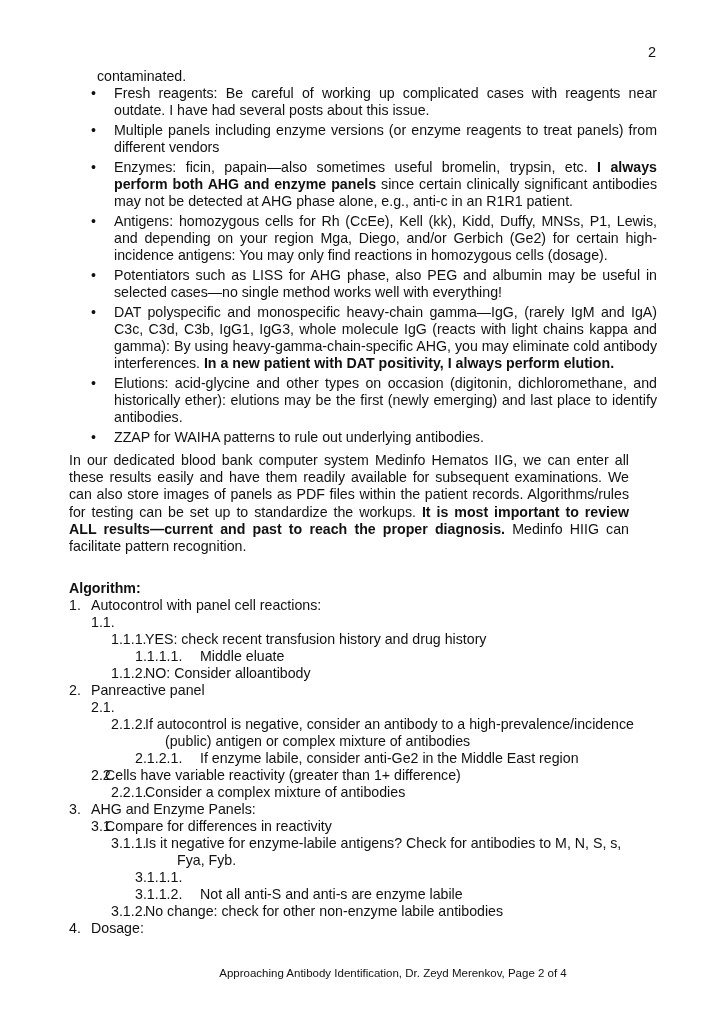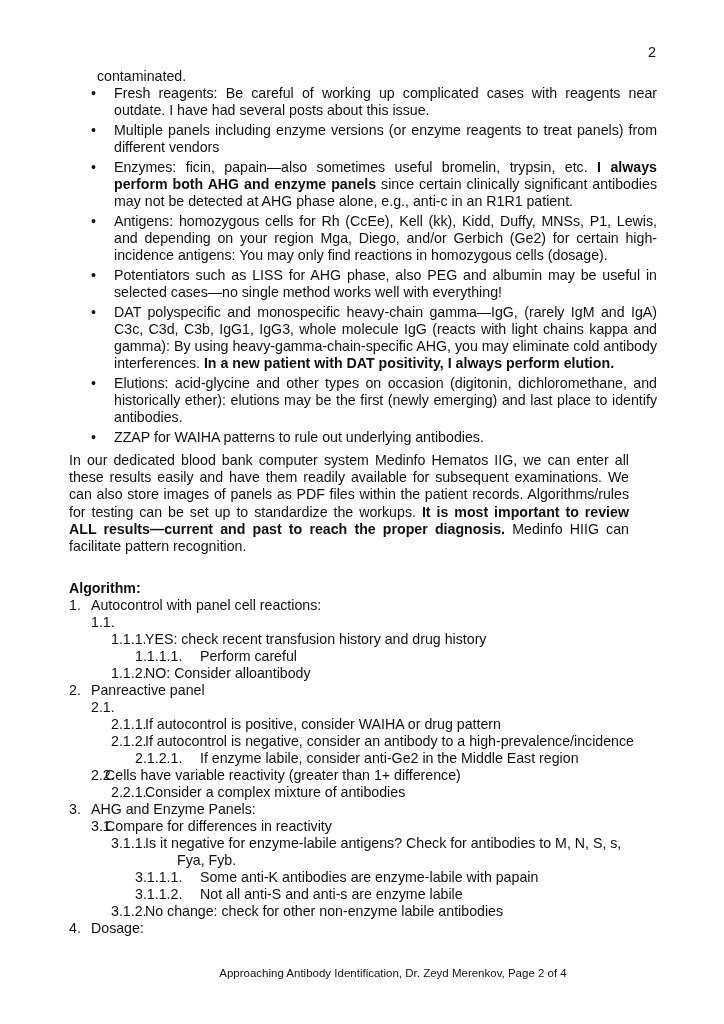--- a/index.html
+++ b/index.html
@@ -53,40 +53,39 @@
       </div>
       <div class="algo-line" style="height: 17px;">
         <span style="position: absolute; left: 22px;">1.1.</span>
       </div>
       <div class="algo-line" style="height: 17px;">
         <span style="position: absolute; left: 42px;">1.1.1.</span>
         <span style="position: absolute; left: 76px; text-align: right;">YES:  check recent transfusion history and drug history</span>
       </div>
       <div class="algo-line" style="height: 17px;">
         <span style="position: absolute; left: 66px;">1.1.1.1.</span>
-        <span style="position: absolute; left: 131px;">Perform careful</span>
+        <span style="position: absolute; left: 131px;">Middle eluate</span>
       </div>
       <div class="algo-line" style="height: 17px;">
         <span style="position: absolute; left: 42px;">1.1.2.</span>
         <span style="position: absolute; left: 76px;">NO:  Consider alloantibody</span>
       </div>
       <div class="algo-line" style="height: 17px;">
         <span style="position: absolute; left: 0px;">2.</span>
         <span style="position: absolute; left: 22px;">Panreactive panel</span>
       </div>
       <div class="algo-line" style="height: 17px;">
         <span style="position: absolute; left: 22px;">2.1.</span>
       </div>
       <div class="algo-line" style="height: 17px;">
-        <span style="position: absolute; left: 42px;">2.1.1.</span>
-        <span style="position: absolute; left: 76px;">If autocontrol is positive, consider WAIHA or drug pattern</span>
+        <span style="position: absolute; left: 42px;">2.1.2.</span>
+        <span style="position: absolute; left: 76px;">If autocontrol is negative, consider an antibody to a high-prevalence/incidence</span>
       </div>
       <div class="algo-line" style="height: 17px;">
-        <span style="position: absolute; left: 42px;">2.1.2.</span>
-        <span style="position: absolute; left: 76px;">If autocontrol is negative, consider an antibody to a high-prevalence/incidence</span>
+        <span style="position: absolute; left: 96px;">(public) antigen or complex mixture of antibodies</span>
       </div>
       <div class="algo-line" style="height: 17px;">
         <span style="position: absolute; left: 66px;">2.1.2.1.</span>
         <span style="position: absolute; left: 131px;">If enzyme labile, consider anti-Ge2 in the Middle East region</span>
       </div>
       <div class="algo-line" style="height: 17px;">
         <span style="position: absolute; left: 22px;">2.2.</span>
         <span style="position: absolute; left: 36px;">Cells have variable reactivity (greater than 1+ difference)</span>
       </div>
       <div class="algo-line" style="height: 17px;">
@@ -103,21 +102,20 @@
       </div>
       <div class="algo-line" style="height: 17px;">
         <span style="position: absolute; left: 42px;">3.1.1.</span>
         <span style="position: absolute; left: 76px;">Is it negative for enzyme-labile antigens?  Check for antibodies to M, N, S, s,</span>
       </div>
       <div class="algo-line" style="height: 17px;">
         <span style="position: absolute; left: 108px;">Fya, Fyb.</span>
       </div>
       <div class="algo-line" style="height: 17px;">
         <span style="position: absolute; left: 66px;">3.1.1.1.</span>
-        <span style="position: absolute; left: 131px;">Some anti-K antibodies are enzyme-labile with papain</span>
       </div>
       <div class="algo-line" style="height: 17px;">
         <span style="position: absolute; left: 66px;">3.1.1.2.</span>
         <span style="position: absolute; left: 131px;">Not all anti-S and anti-s are enzyme labile</span>
       </div>
       <div class="algo-line" style="height: 17px;">
         <span style="position: absolute; left: 42px;">3.1.2.</span>
         <span style="position: absolute; left: 76px;">No change:  check for other non-enzyme labile antibodies</span>
       </div>
       <div class="algo-line" style="height: 17px;">

